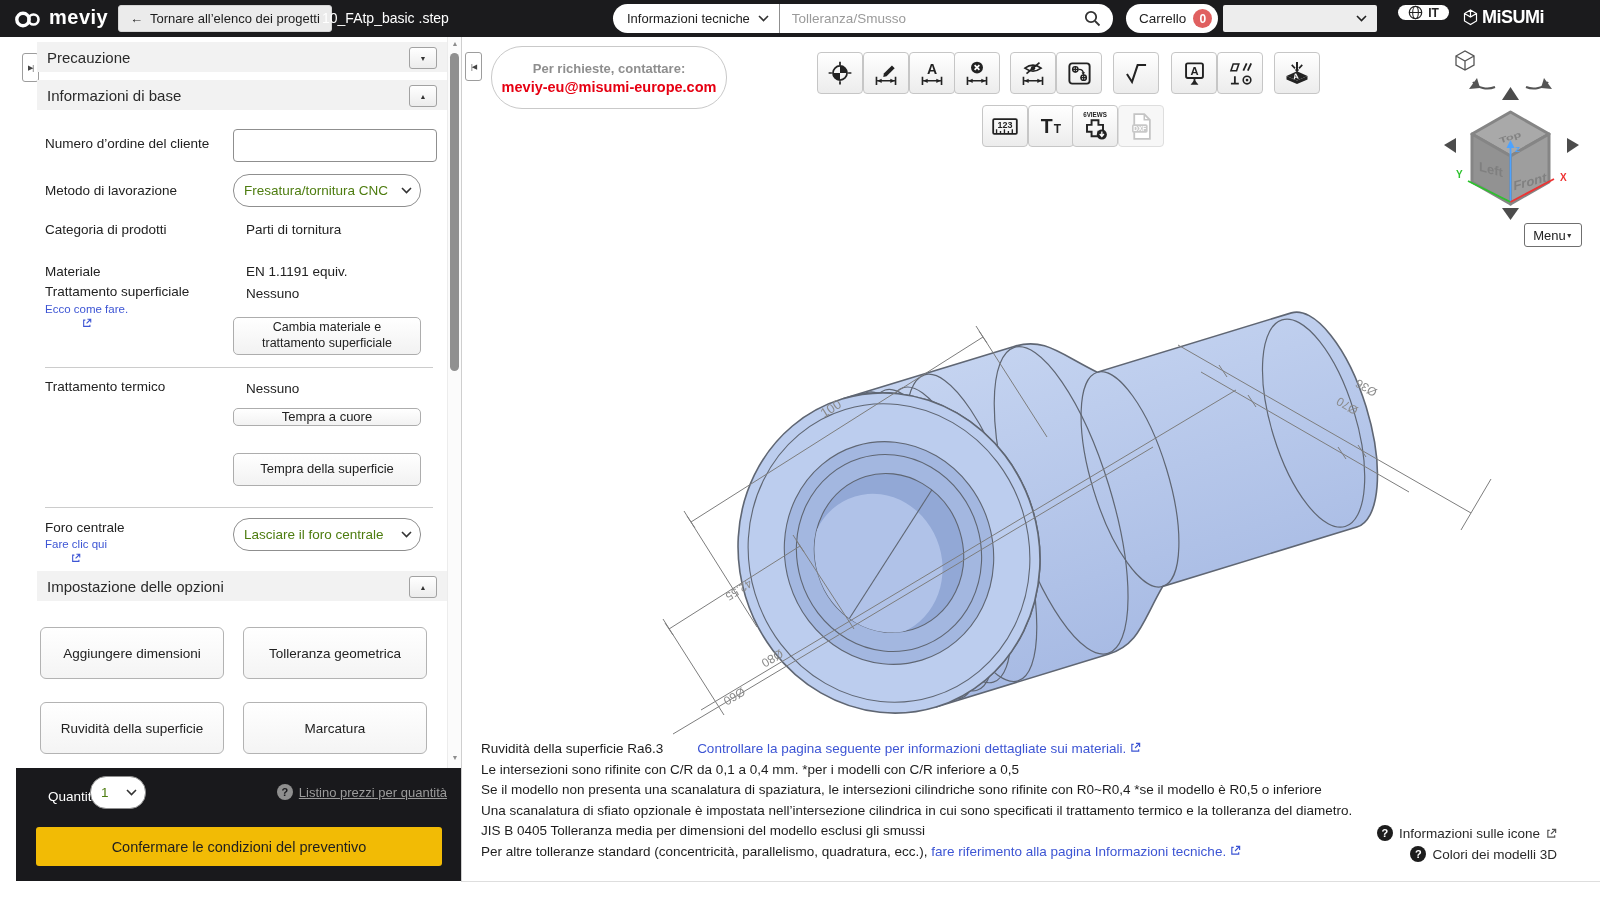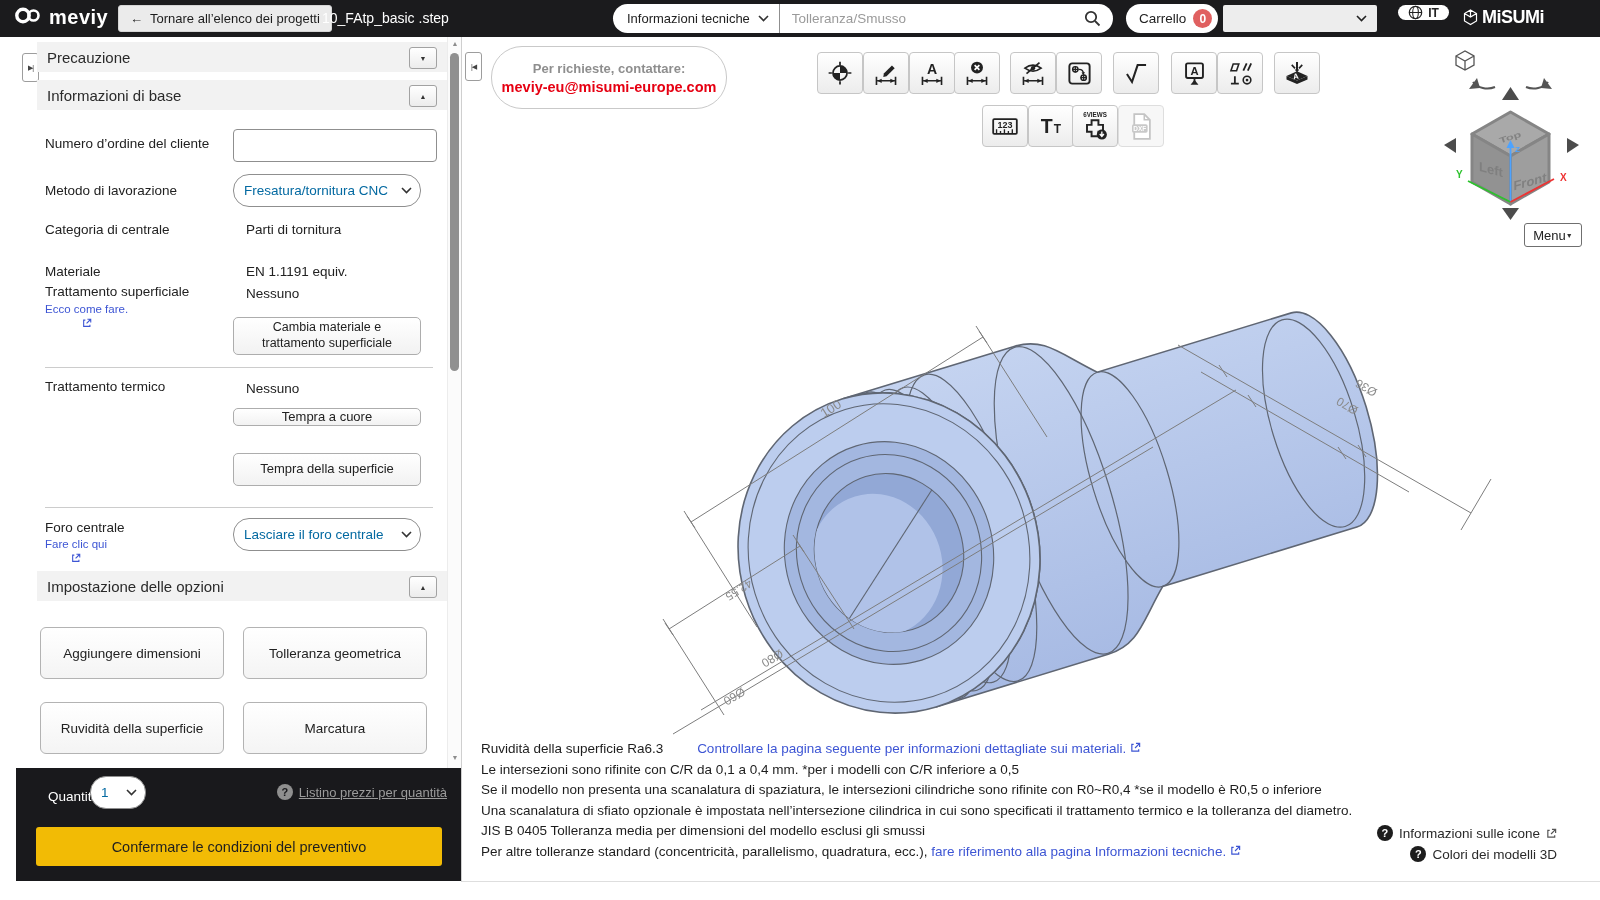--- a/index.html
+++ b/index.html
@@ -2,21 +2,21 @@
 <html><head>
 <meta charset="utf-8">
 <style>
   html,body{margin:0;padding:0;}
   body{width:1600px;height:900px;position:relative;background:#fff;
        font-family:"Liberation Sans",sans-serif;overflow:hidden;color:#222;}
   .abs{position:absolute;}
 
   
   .topbar{position:absolute;left:0;top:0;width:1600px;height:37px;background:#1b1b1d;}
-  .logo{position:absolute;left:14px;top:6px;display:flex;align-items:flex-start;gap:5px;color:#fff;}
+  .logo{position:absolute;left:14px;top:6px;display:flex;align-items:flex-end;gap:5px;color:#fff;}
   .logo-text{font-size:20px;font-weight:bold;letter-spacing:.5px;}
   .back-btn{position:absolute;left:118px;top:5px;height:27px;padding:0 11px;display:flex;align-items:center;gap:7px;
             background:#ebebeb;border:1px solid #d5d5d5;border-radius:3px;font-size:13px;color:#1c1c1c;cursor:pointer;}
   .filename{position:absolute;left:322px;top:10px;color:#fff;font-size:14px;}
   .searchbox{position:absolute;left:613px;top:4px;width:500px;height:29px;background:#fff;border-radius:15px;
              display:flex;align-items:center;overflow:hidden;}
   .search-cat{height:100%;display:flex;align-items:center;gap:8px;padding:0 10px 0 14px;
               border-right:1px solid #8f8f8f;font-size:13px;color:#222;cursor:pointer;white-space:nowrap;}
   .searchbox input{flex:1;border:none;outline:none;font-size:13.5px;padding:0 8px 0 12px;color:#222;
                    font-family:"Liberation Sans",sans-serif;}
@@ -41,21 +41,21 @@
               padding-left:10px;font-size:15px;color:#2a2a2a;box-sizing:border-box;}
   .sec-toggle{position:absolute;right:10px;top:5px;width:26px;height:20px;border:1px solid #a2a2a2;border-radius:3px;
               background:linear-gradient(#fff,#ececec);font-size:7px;color:#333;display:flex;align-items:center;justify-content:center;cursor:pointer;}
   .flabel{position:absolute;left:29px;font-size:13.5px;color:#222;}
   .fvalue{position:absolute;left:230px;font-size:13.5px;color:#222;}
   .slink{position:absolute;left:29px;font-size:11.5px;color:#3d55d4;display:flex;align-items:center;gap:3px;cursor:pointer;flex-direction:column;}
   .tinput{position:absolute;left:217px;width:186px;height:31px;border:1px solid #8f8f8f;border-radius:4px;
           font-size:13.5px;padding:0 8px;font-family:"Liberation Sans",sans-serif;}
   .sel{position:absolute;left:217px;width:188px;height:33px;}
   .sel select{width:100%;height:100%;-webkit-appearance:none;appearance:none;border:1px solid #8f8f8f;border-radius:16px;
-          background:#fff;font-size:13.5px;padding:0 26px 0 10px;color:#0369a1;font-family:"Liberation Sans",sans-serif;cursor:pointer;}
+          background:#fff;font-size:13.5px;padding:0 26px 0 10px;color:#4d7c0f;font-family:"Liberation Sans",sans-serif;cursor:pointer;}
   .sel .chev{position:absolute;right:9px;top:13px;pointer-events:none;}
   .sbtn{position:absolute;left:217px;width:188px;background:linear-gradient(#fff,#f2f2f2);border:1px solid #adadad;
         border-radius:5px;font-size:13px;color:#222;display:flex;align-items:center;justify-content:center;text-align:center;
         cursor:pointer;box-sizing:border-box;font-family:"Liberation Sans",sans-serif;line-height:1.25;}
   .divider{position:absolute;left:29px;width:388px;border-top:1px solid #ccc;}
   .opt-btn{position:absolute;width:184px;height:52px;background:linear-gradient(#fff,#f4f4f4);border:1px solid #b3b3b3;
            border-radius:6px;font-size:13.5px;color:#222;display:flex;align-items:center;justify-content:center;cursor:pointer;}
 
   
   .sscroll{position:absolute;left:447px;top:37px;width:14px;height:731px;background:#fbfbfb;border-left:1px solid #ececec;box-sizing:border-box;}
@@ -174,21 +174,21 @@
   <span class="flabel" style="top:146px;">Metodo di lavorazione</span>
   <div class="sel" style="top:137px;">
     <select>
       <option>Fresatura/tornitura CNC</option>
     </select>
     <svg class="chev" width="11" height="7" viewBox="0 0 11 7">
       <path d="M1 1 L5.5 5.5 L10 1" fill="none" stroke="#333" stroke-width="1.6"></path>
     </svg>
   </div>
 
-  <span class="flabel" style="top:185px;">Categoria di centrale</span>
+  <span class="flabel" style="top:185px;">Categoria di prodotti</span>
   <span class="fvalue" style="top:185px;">Parti di tornitura</span>
 
   <span class="flabel" style="top:227px;">Materiale</span>
   <span class="fvalue" style="top:227px;">EN 1.1191 equiv.</span>
 
   <span class="flabel" style="top:247px;">Trattamento superficiale</span>
   <span class="slink" style="top:266px;">
     <span>Ecco come fare.</span>
     <svg class="ext" width="10" height="10" viewBox="0 0 12 12">
       <path d="M4 2.5 H2 V10 H9.5 V8 M6.5 1.5 H10.5 V5.5 M10.5 1.5 L5.5 6.5" fill="none" stroke="#3d55d4" stroke-width="1.3"></path>

